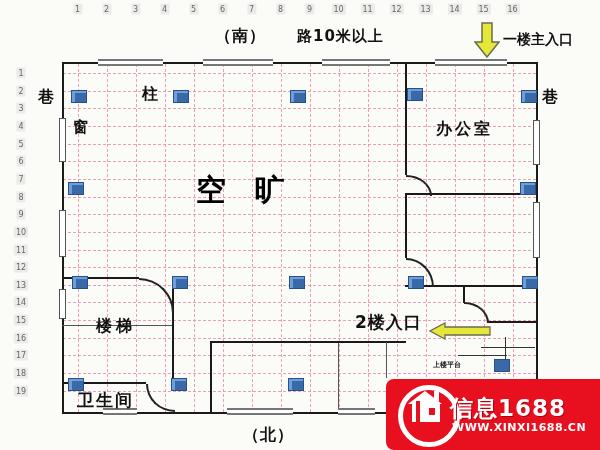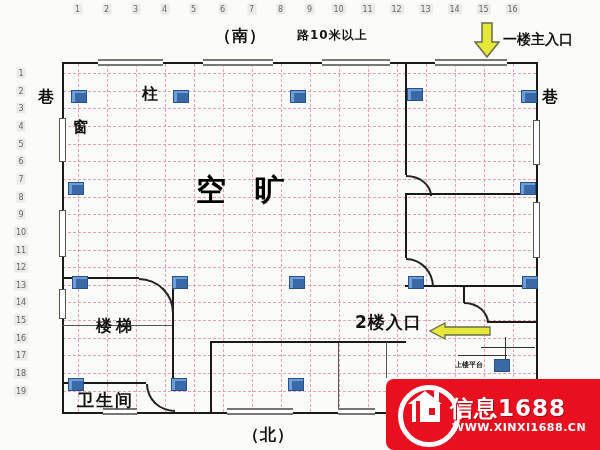--- a/index.html
+++ b/index.html
@@ -16,21 +16,21 @@
              border-bottom:2px solid var(--opn,#767676);}
   .window-v{position:absolute;width:5px;background:#fff;border:1px solid #555;}
   .column{position:absolute;width:14px;height:11px;background:var(--col,#3a69a8);
           border:1px solid #27508f;box-shadow:inset 2px 1px 0 1px #6f9fd8;}
   .arc-tr{position:absolute;border-top:2px solid #222;border-right:2px solid #222;
           border-top-right-radius:100% 100%;}
   .arc-bl{position:absolute;border-left:2px solid #222;border-bottom:2px solid #222;
           border-bottom-left-radius:100% 100%;}
   .lbl{position:absolute;font-weight:bold;color:#111;white-space:nowrap;}
   .lbl-south,.lbl-north{font-size:16px;letter-spacing:1px;}
-  .lbl-road{font-size:12px;letter-spacing:1px;}
+  .lbl-road{font-size:15px;letter-spacing:1px;}
   .lbl-mainent{font-size:14px;}
   .lbl-alley{font-size:16px;}
   .lbl-zhu{font-size:16px;}
   .lbl-chuang{font-size:15px;}
   .lbl-open{font-size:30px;word-spacing:14px;letter-spacing:2px;color:#000;}
   .lbl-office{font-size:16px;letter-spacing:3px;}
   .lbl-stairs{font-size:16px;letter-spacing:4px;background:transparent;}
   .lbl-toilet{font-size:17px;letter-spacing:2px;}
   .lbl-ent2{font-size:17px;letter-spacing:1px;}
   .lbl-platform{font-size:7px;color:#222;letter-spacing:0;}
@@ -196,35 +196,36 @@
       <div class="arc-tr" style="left: 464px; top: 302px; width: 23px; height: 19px;"></div>
       <div class="arc-tr" style="left: 139px; top: 278px; width: 33px; height: 33px;"></div>
       <div class="arc-bl" style="left: 146px; top: 384px; width: 27px; height: 26px;"></div>
     </div>
 
   <div class="lbl lbl-alley abs" style="left:38px;top:87px;">巷</div>
   <div class="lbl lbl-alley abs" style="left:542px;top:87px;">巷</div>
   <div class="lbl lbl-zhu abs" style="left:142px;top:84px;">柱</div>
   <div class="lbl lbl-chuang abs" style="left:73px;top:118px;">窗</div>
   <div class="lbl lbl-open abs" style="left:196px;top:170px;">空 旷</div>
+  <div class="lbl lbl-office abs" style="left:436px;top:119px;">办公室</div>
   <div class="lbl lbl-stairs abs" style="left:96px;top:316px;">楼梯</div>
   <div class="lbl lbl-toilet abs" style="left:77px;top:389px;">卫生间</div>
   <div class="lbl lbl-ent2 abs" style="left:355px;top:311px;">2楼入口</div>
 
   <div class="abs" style="left:429px;top:322px;">
     <svg width="62" height="18" viewBox="0 0 62 18">
       <path d="M61 5 L16 5 L16 1 L1 9 L16 17 L16 13 L61 13 Z" fill="#e5e838" stroke="#6b6b4f" stroke-width="1.3"></path>
     </svg>
   </div>
 
   <div class="abs" style="left:505px;top:337px;width:1px;height:23px;background:#333;"></div>
   <div class="abs" style="left:481px;top:347px;width:54px;height:1px;background:#333;"></div>
   <div class="abs" style="left:458px;top:355px;width:49px;height:1px;background:#333;"></div>
   <div class="bluechip" style="left:494px;top:359px;"></div>
-  <div class="lbl lbl-platform abs" style="left:455px;top:360px;font-family:Liberation Serif, serif;">上楼平台</div>
+  <div class="lbl lbl-platform abs" style="left:433px;top:360px;font-family:Liberation Serif, serif;">上楼平台</div>
 
   <div class="lbl lbl-north abs" style="left:243px;top:425px;">（北）</div>
 
   <div id="watermark">
     <div class="wm-ring"></div>
     <div class="wm-roof"></div>
     <div class="wm-chimney"></div>
     <div class="wm-body"></div>
     <div class="wm-one"></div>
     <div class="wm-win"></div>

